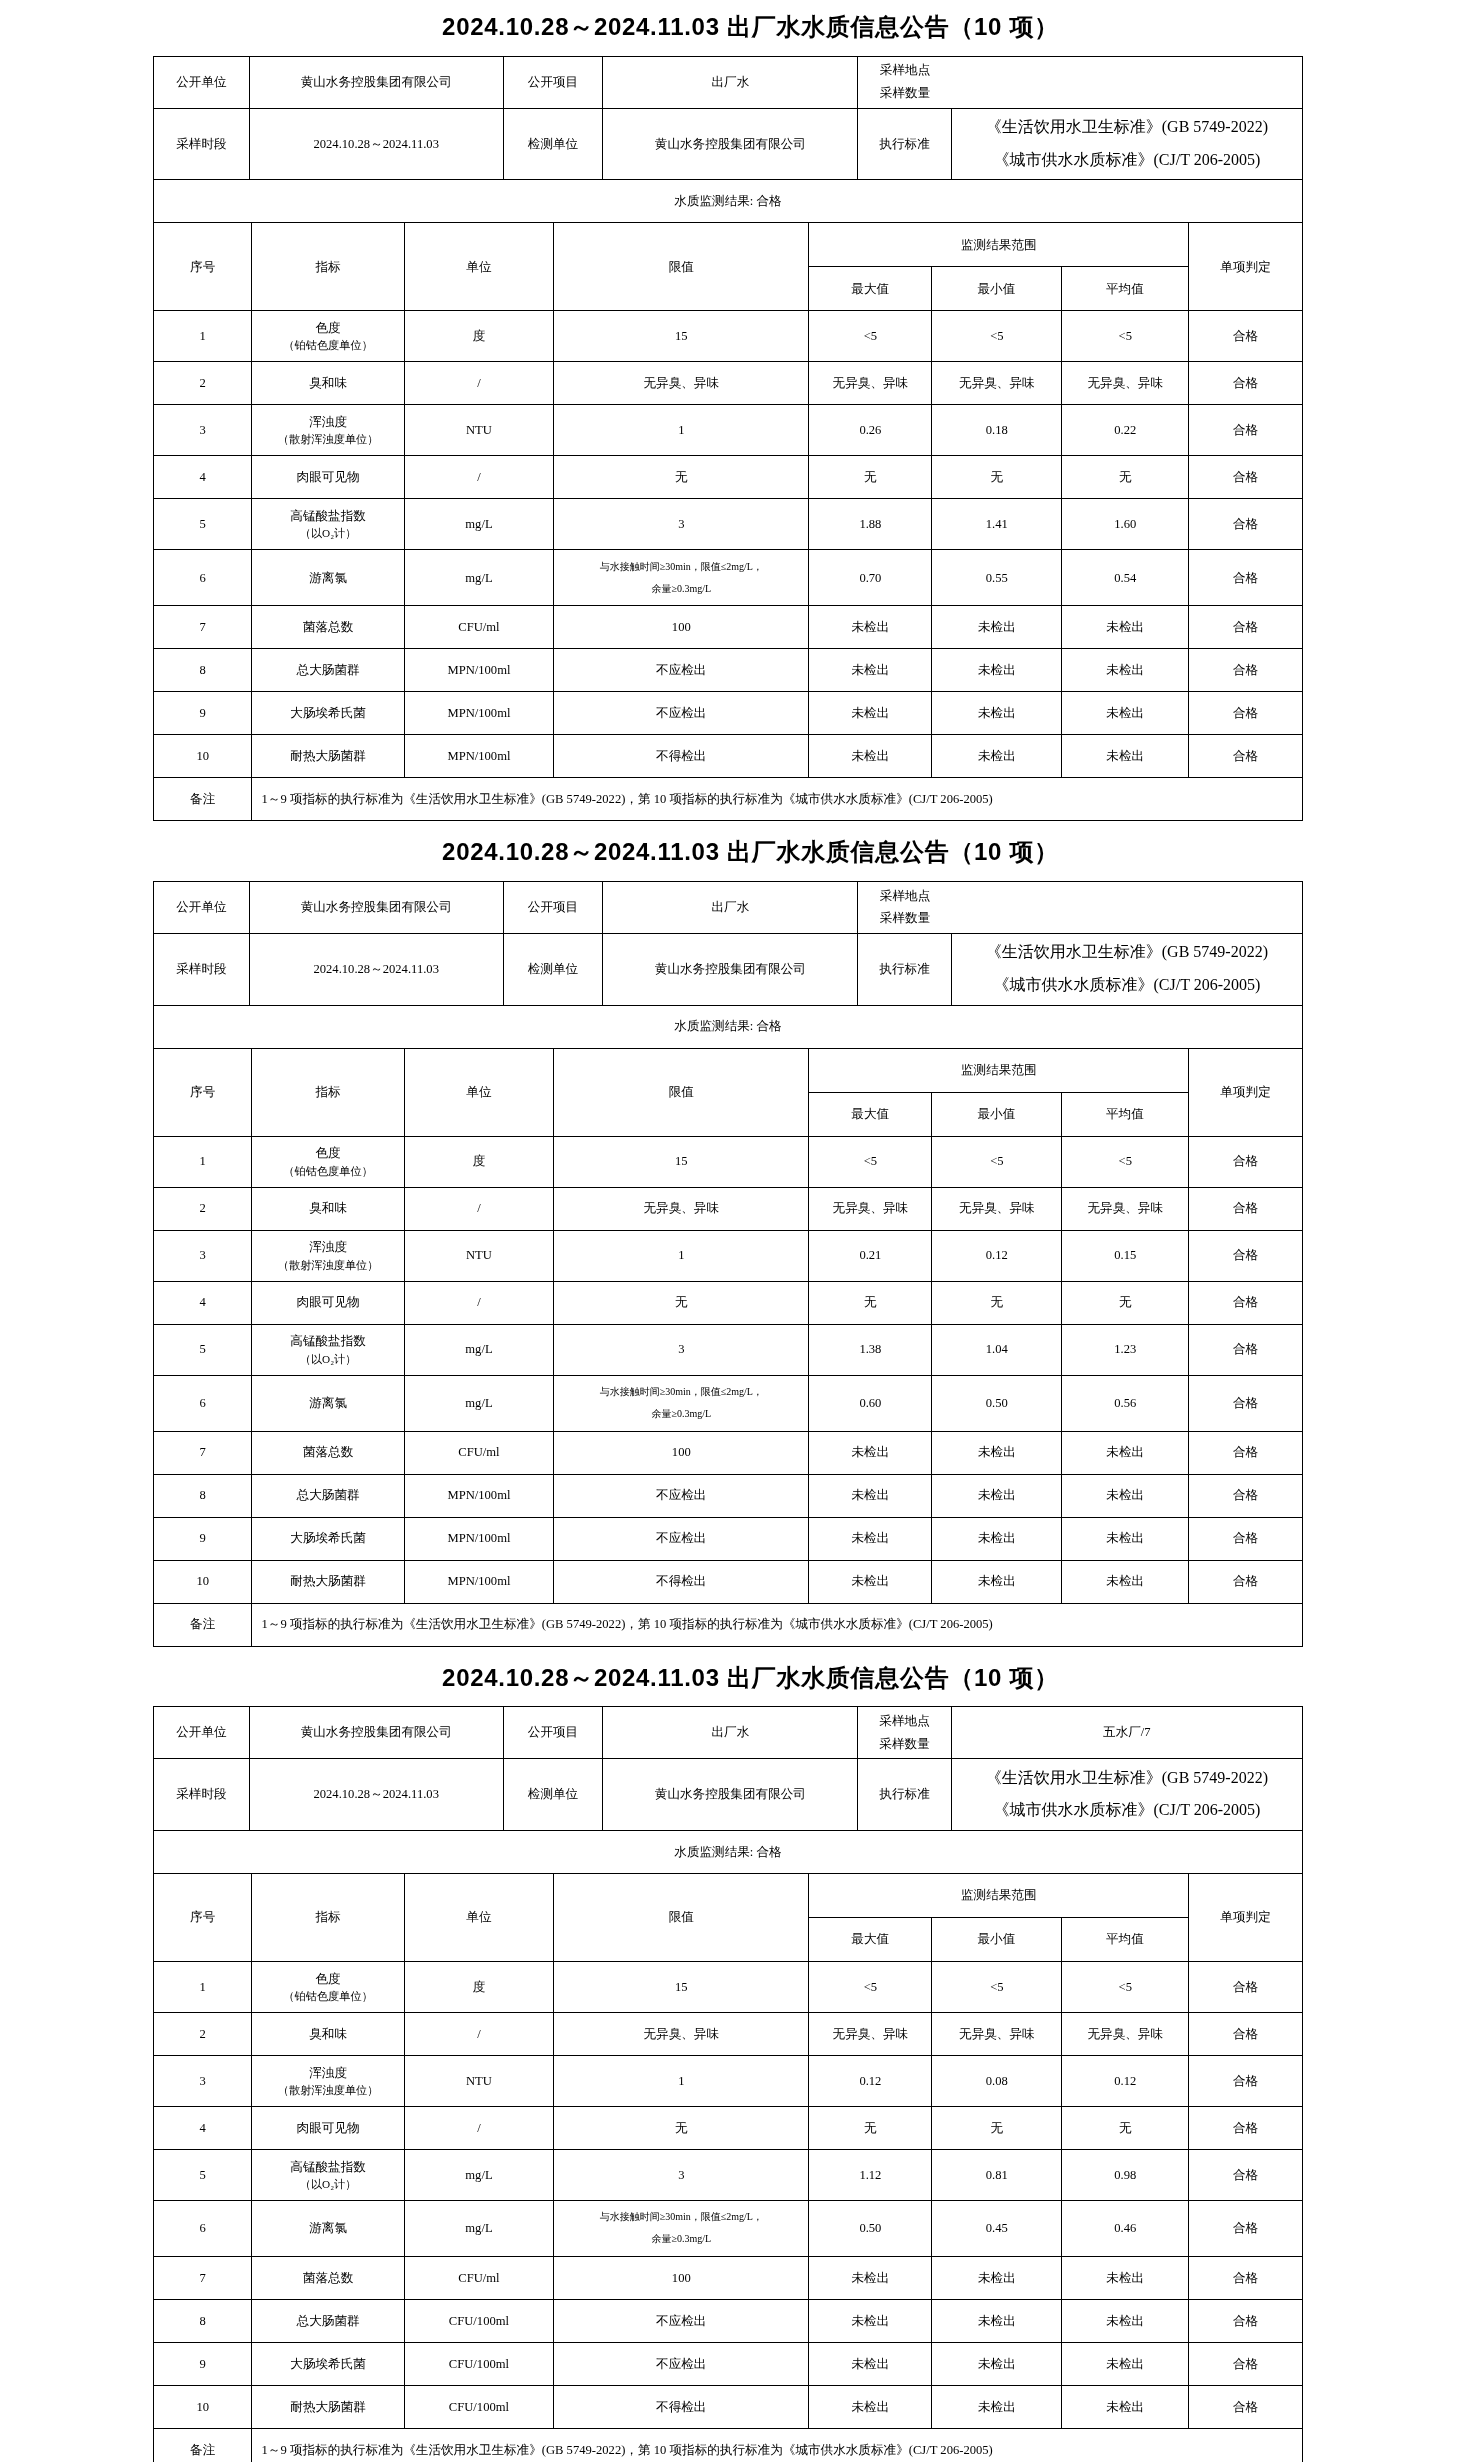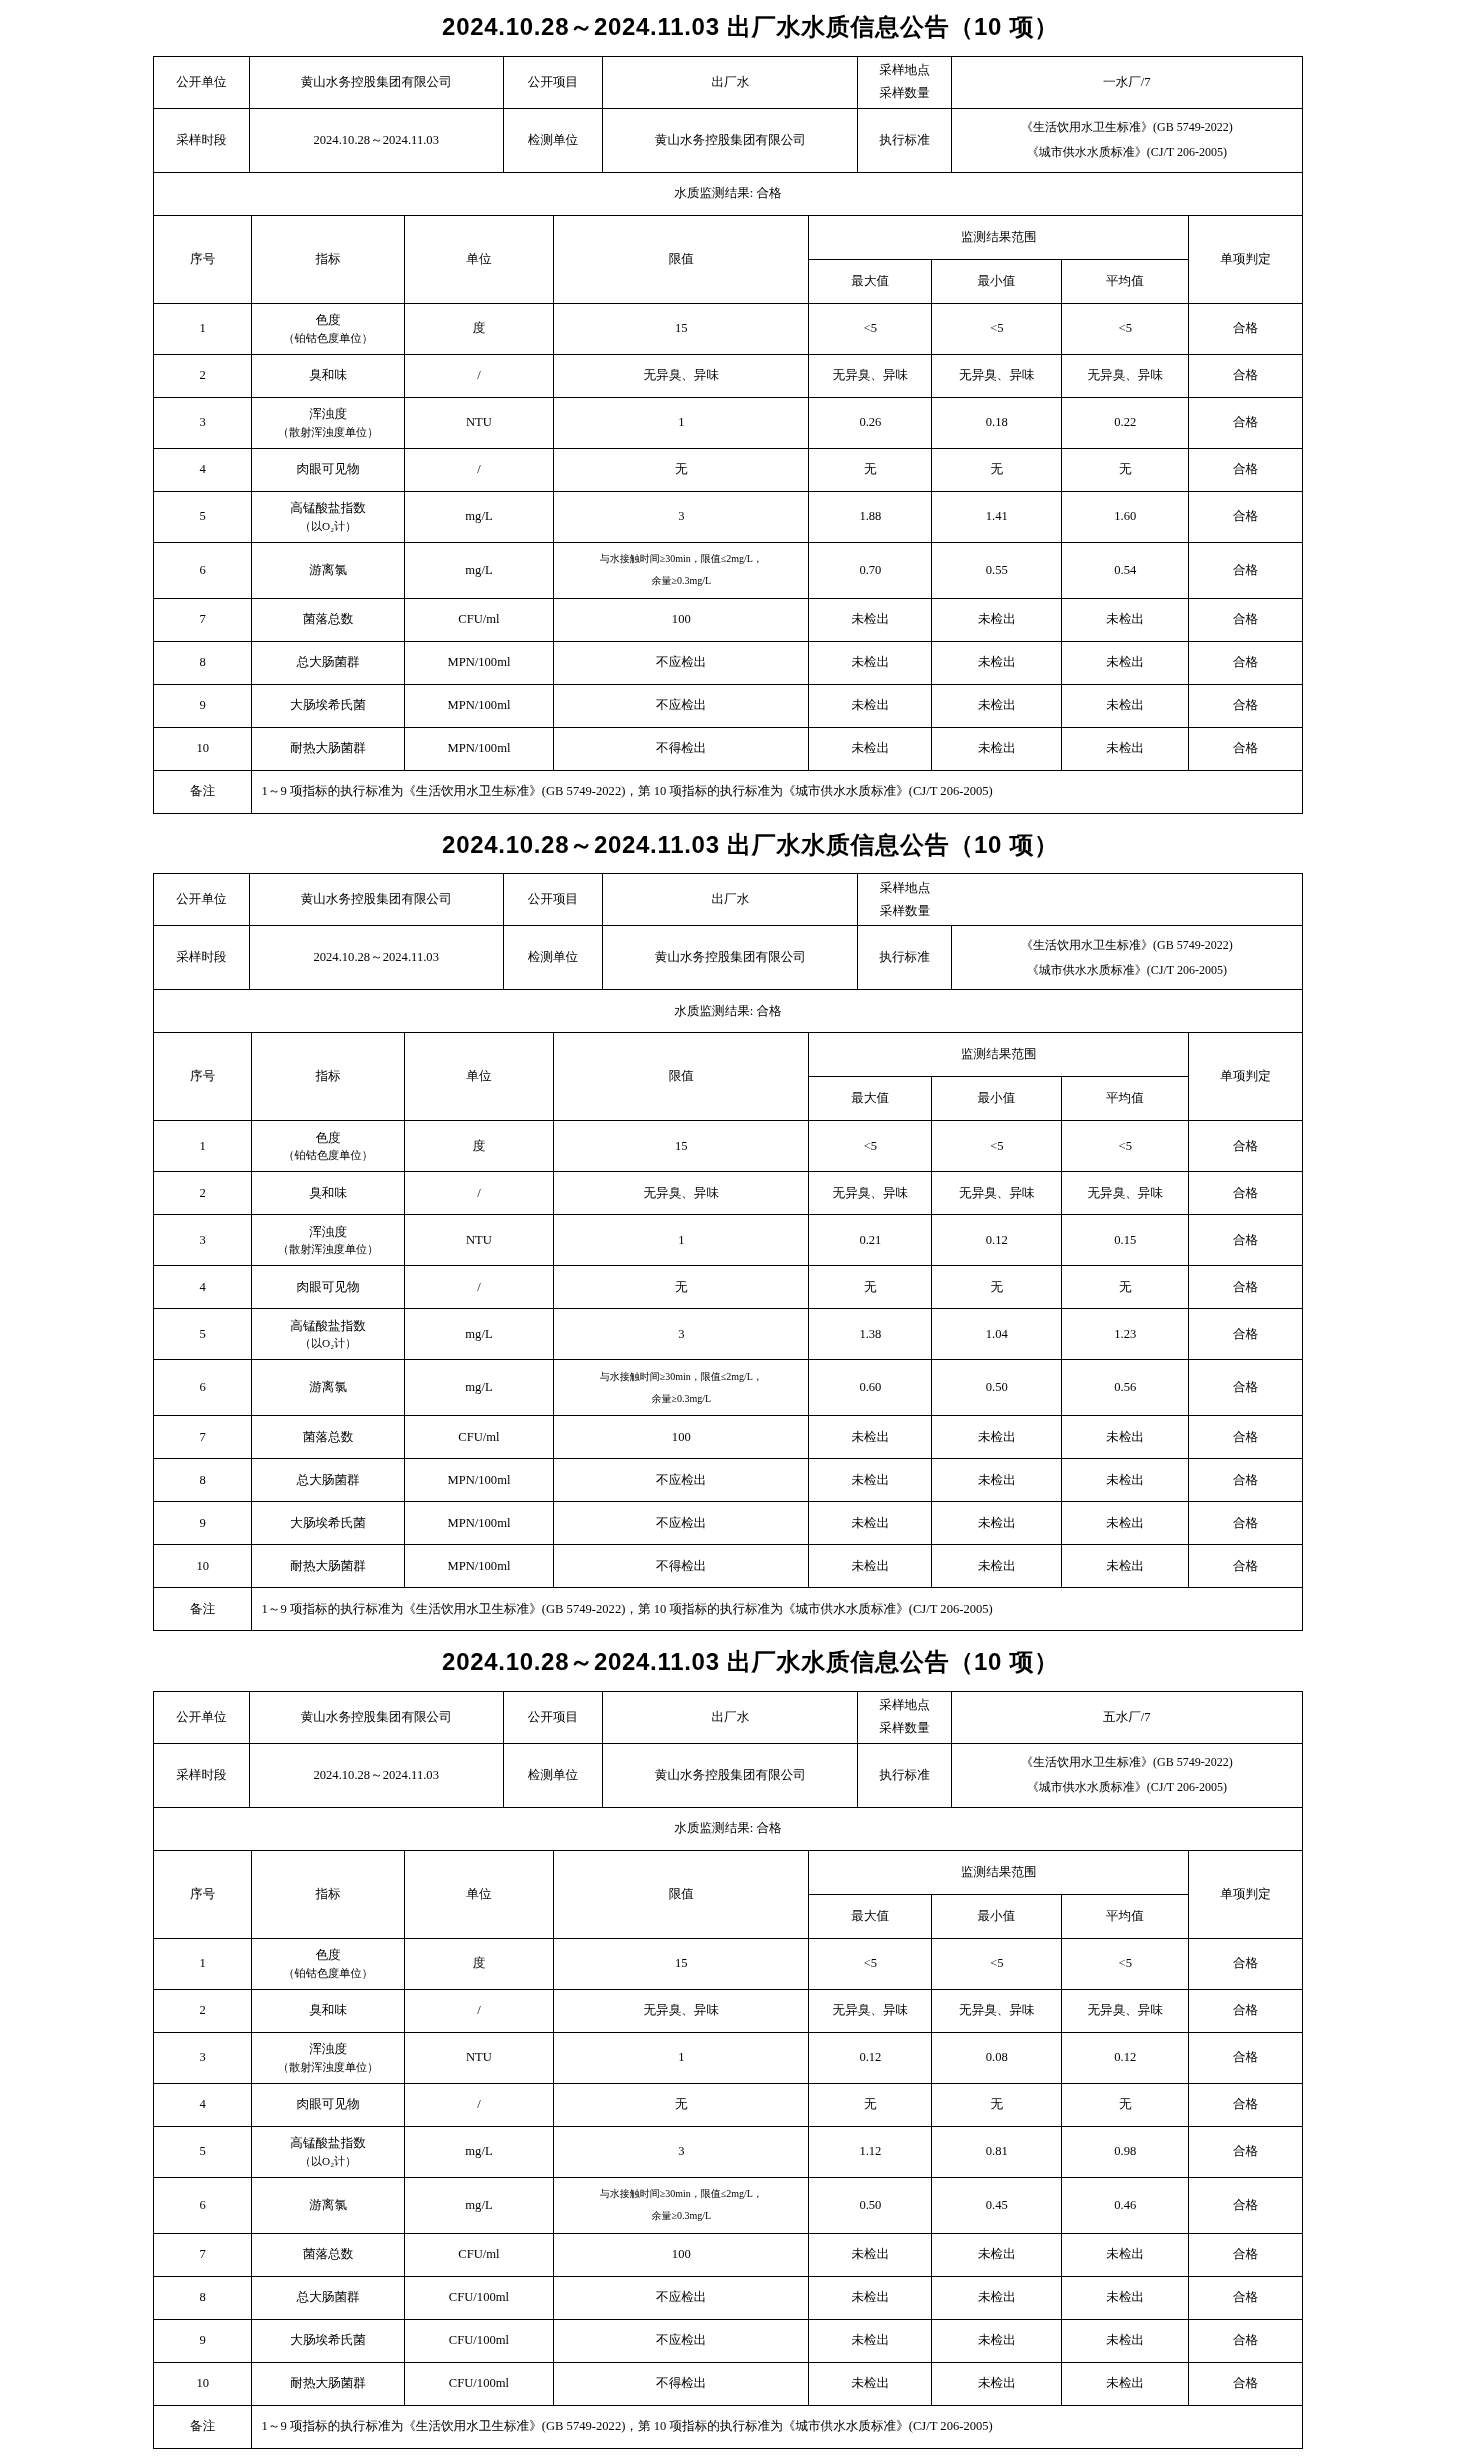--- a/index.html
+++ b/index.html
@@ -59,21 +59,21 @@
   .h-info1{min-height:51px;}
   .h-info2{min-height:63px;}
   .h-summary{min-height:42px;}
   .thead{height:87px;}
   .trow{min-height:42px;}
   .trow.h-tall{min-height:50px;}
   .trow.h-xtall{min-height:55px;}
   .h-remark{min-height:42px;}
   
   .line2{font-size:11.2px;}
-  .standards span{font-size:12px;line-height:2.05;}
+  .standards span{font-size:16px;line-height:2.05;}
   .two-line span{line-height:1.8;}
   .cell-limit.limit-small span{font-size:10px;line-height:2.2;}
   .remark-text{align-items:flex-start;justify-content:center;text-align:left;padding-left:9.2px;}
   .remark-text span{display:inline;}
 </style>
 </head>
 <body>
 
 <div class="sheet">
   <div class="notice">
@@ -90,23 +90,20 @@
         <div class="cell ci3">
             <span>公开项目</span>
           </div>
         <div class="cell ci4">
             <span>出厂水</span>
           </div>
         <div class="cell ci5 two-line">
           <span>采样地点</span>
           <span>采样数量</span>
         </div>
-        <div class="cell ci6">
-            <span>一水厂/7</span>
-          </div>
       </div>
 
       <div class="row h-info2">
         <div class="cell ci1">
             <span>采样时段</span>
           </div>
         <div class="cell ci2">
             <span>2024.10.28～2024.11.03</span>
           </div>
         <div class="cell ci3">

